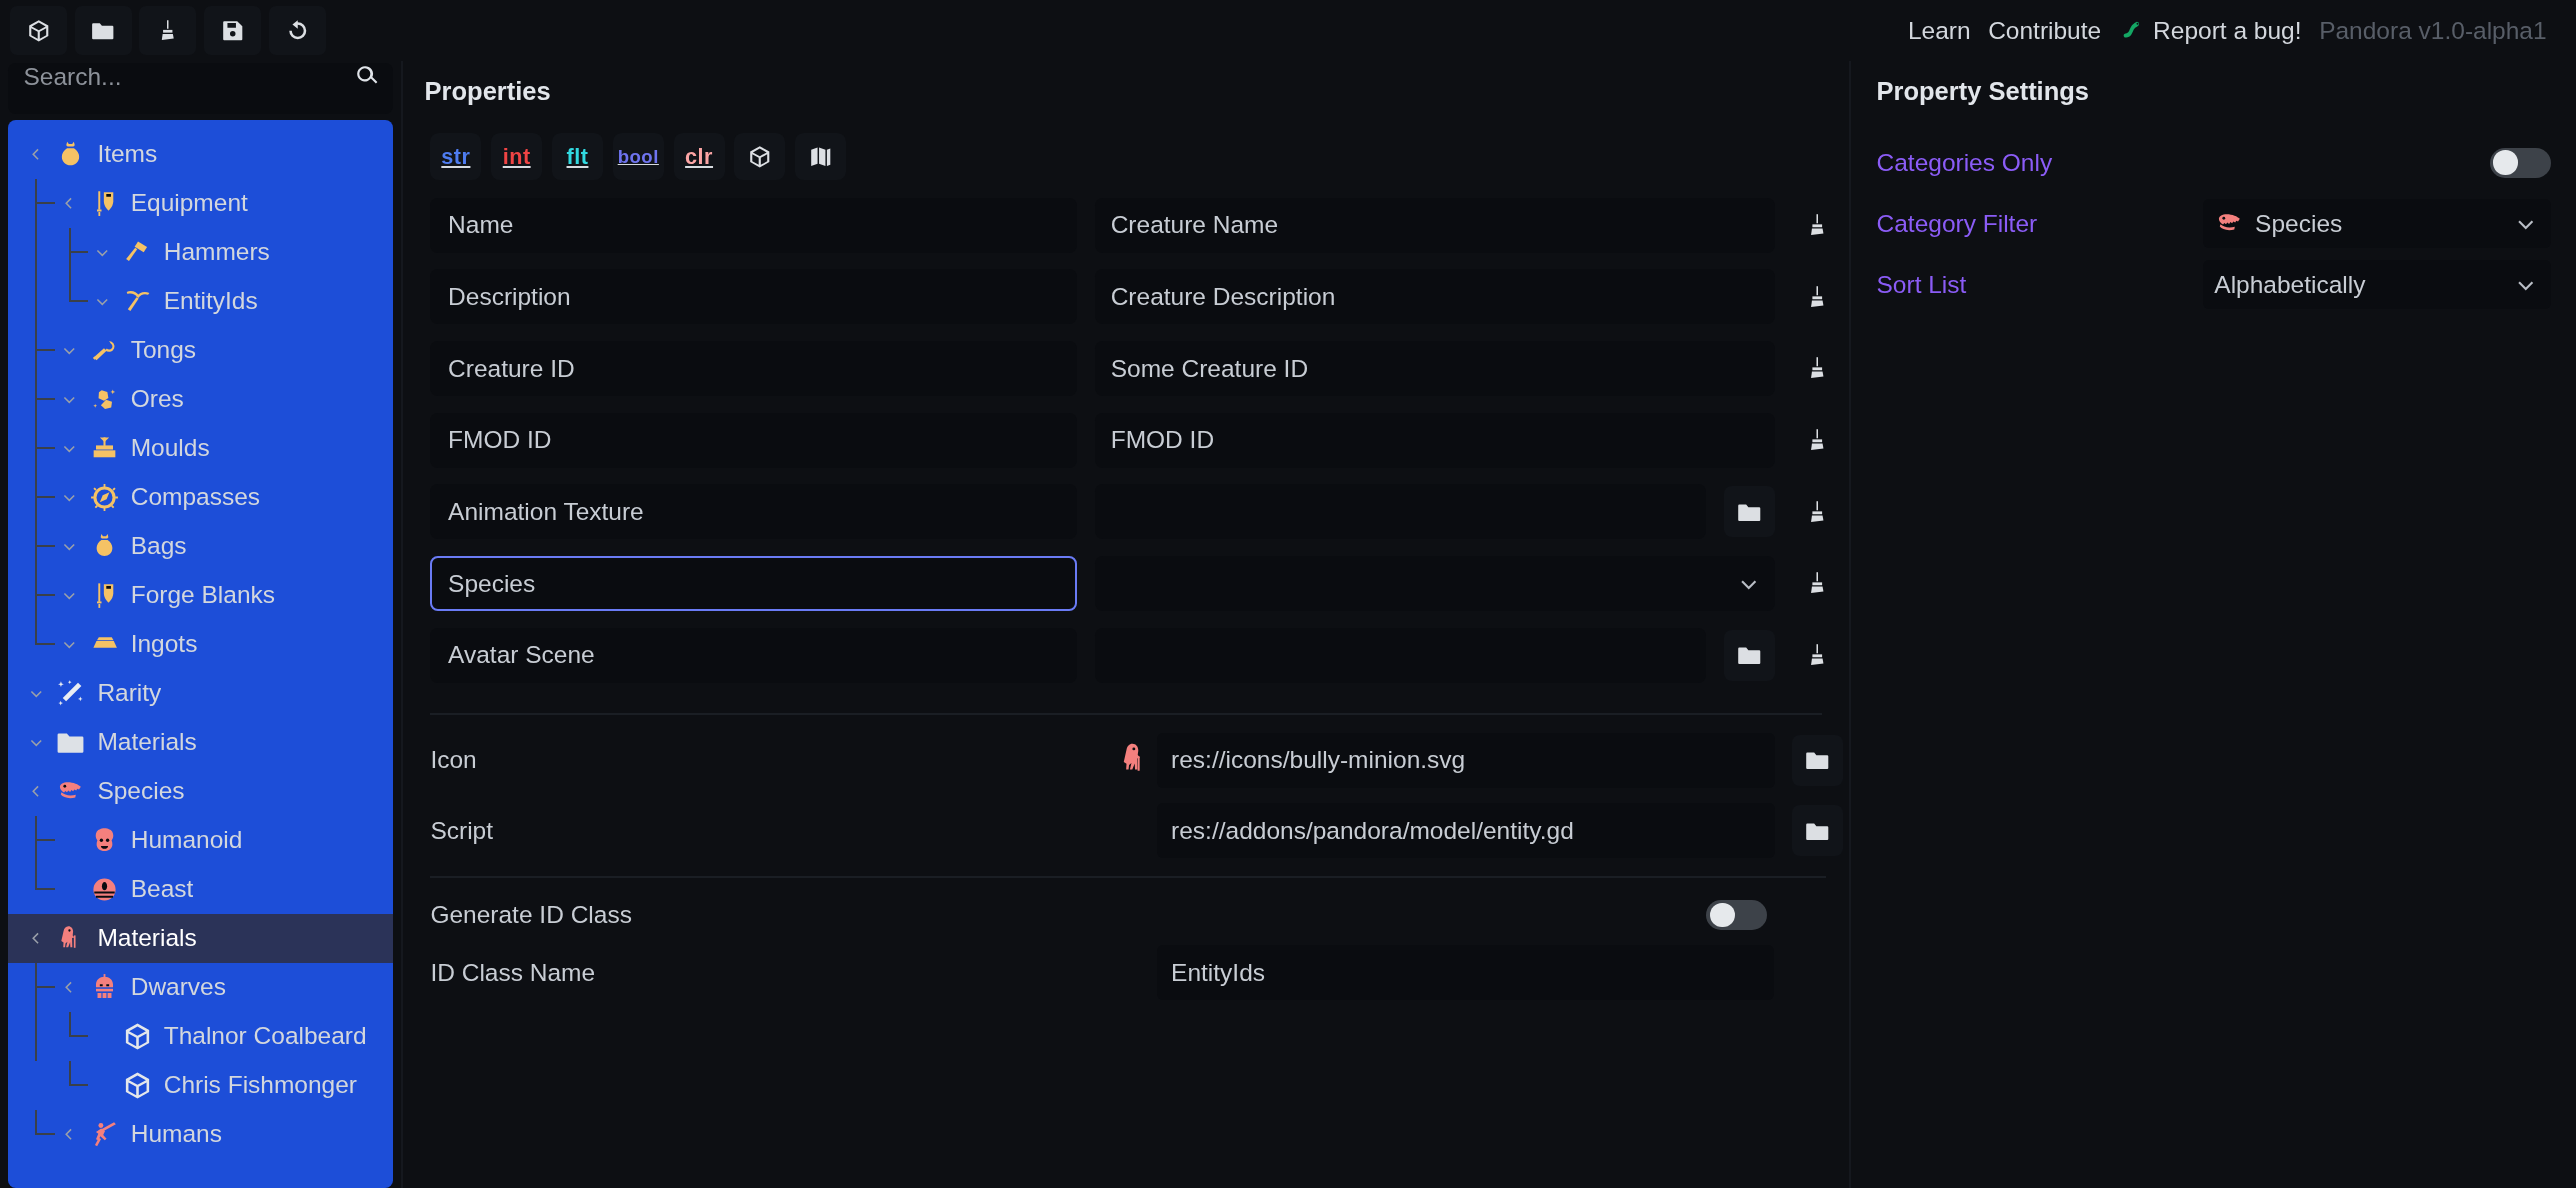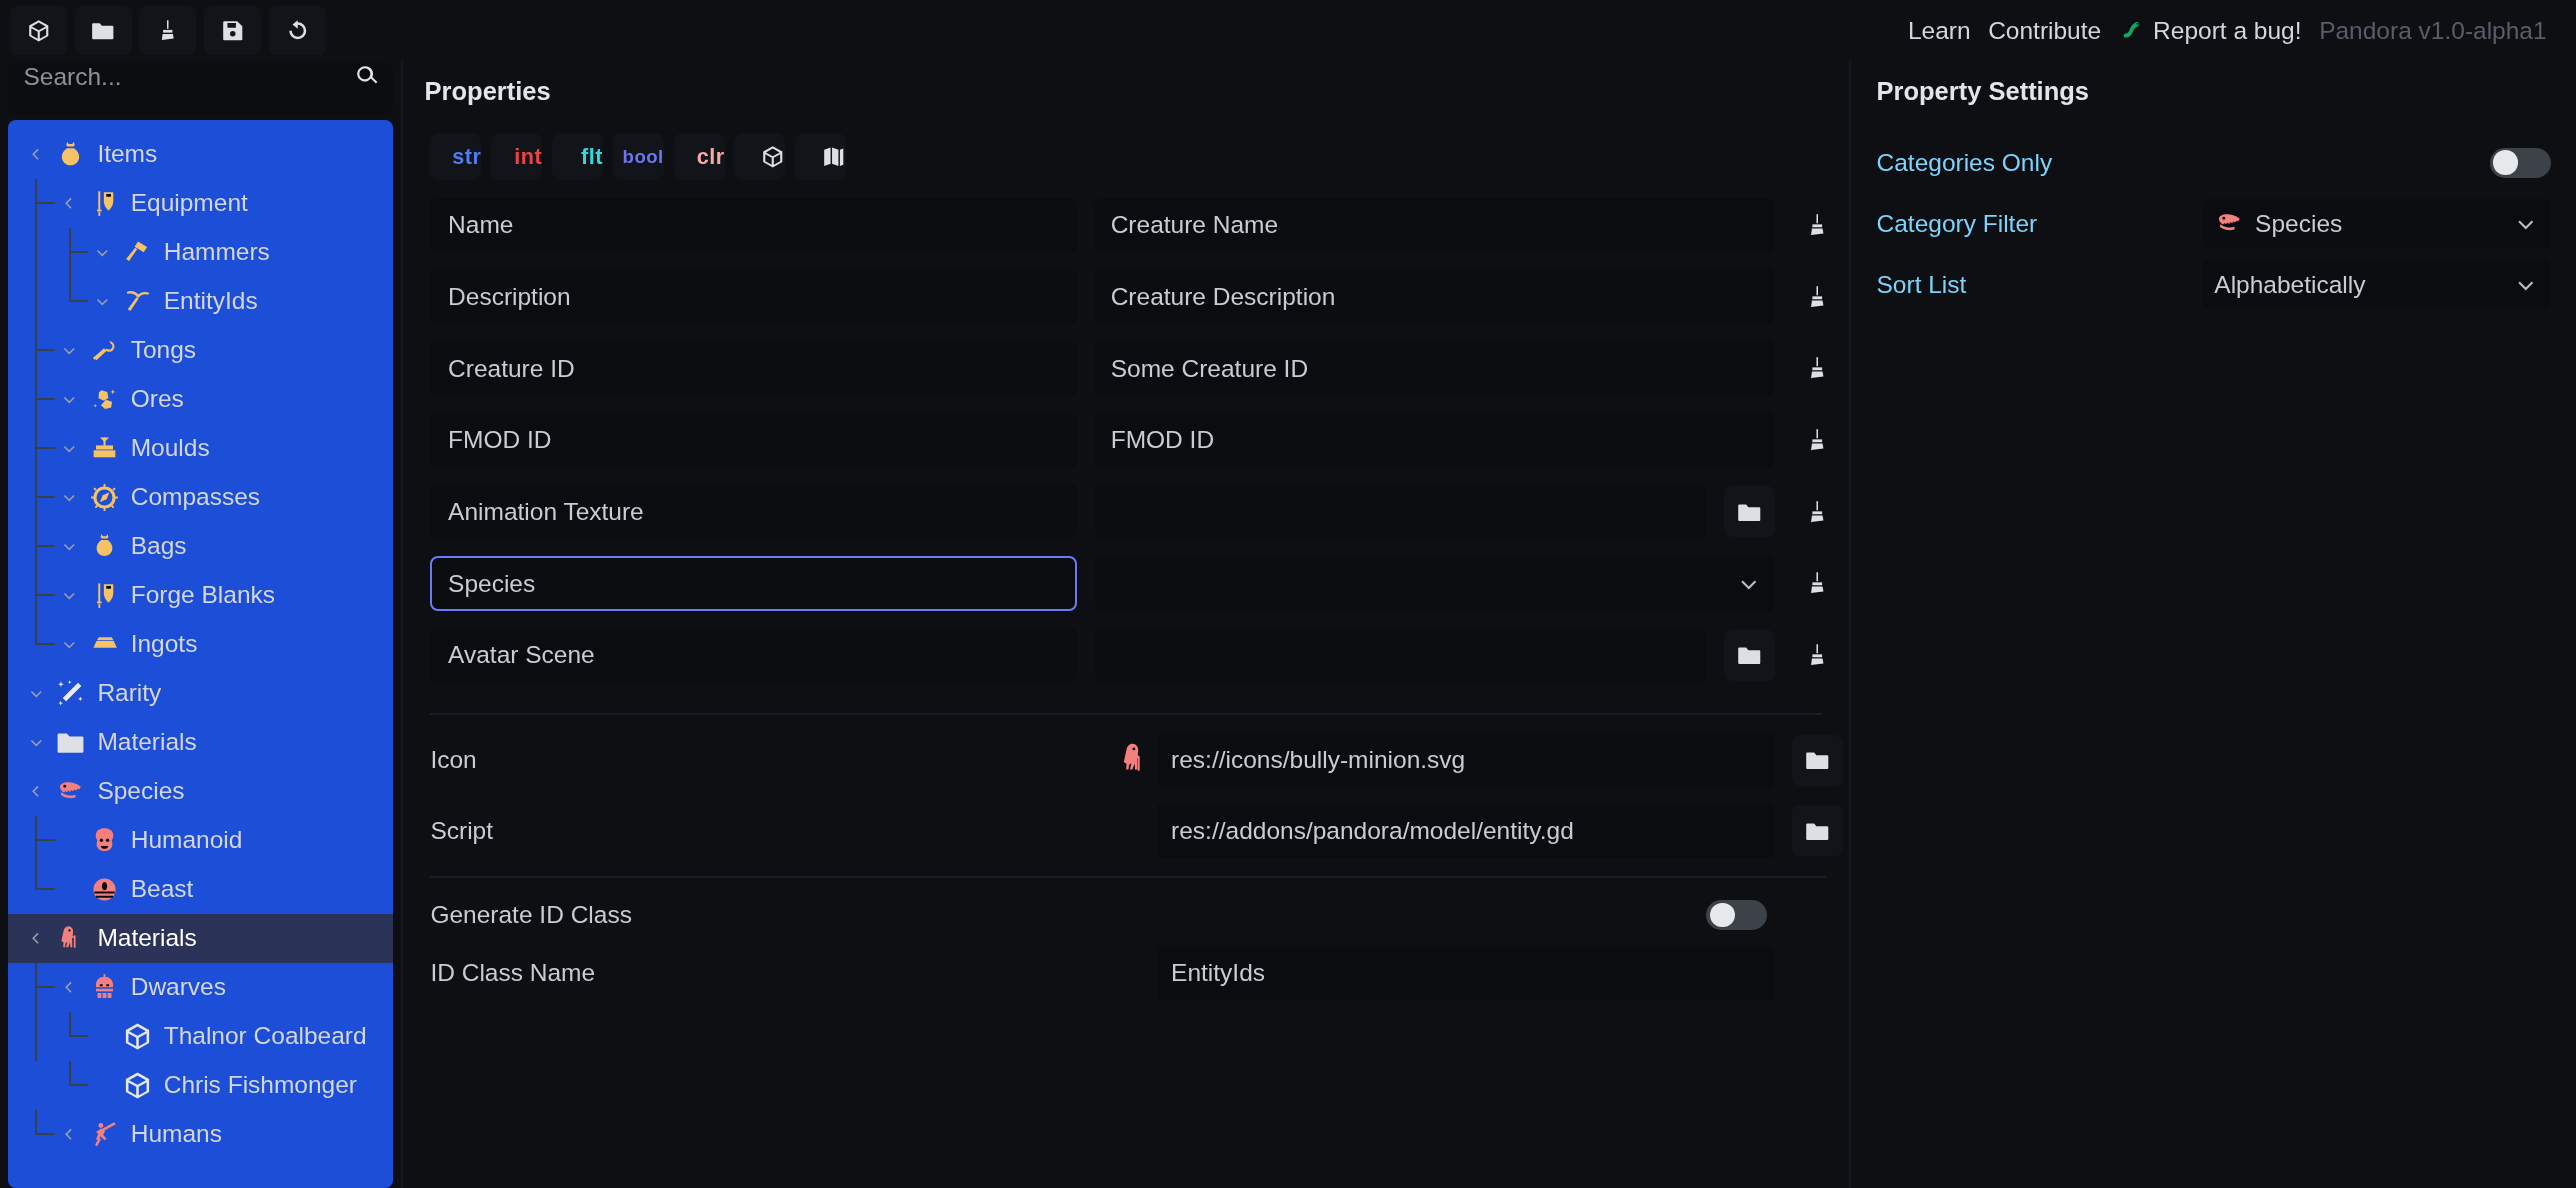--- a/index.html
+++ b/index.html
@@ -97,24 +97,25 @@
     border-right: 2px solid #15181e;
   }
   .panel-title {
     font-size: 25.5px; font-weight: bold; color: #e2e6eb;
     padding: 15.7px 0 13.7px 21.6px;
   }
   .type-filters { display: flex; gap: 9.8px; padding: 13.7px 0 17.6px 27.4px; }
   .tf-btn {
     width: 51px; height: 47px; border-radius: 8.8px;
     background: #111419;
-    display: flex; align-items: center; justify-content: flex-end;
+    display: flex; align-items: center; justify-content: center;
     cursor: pointer;
     font-size: 21.6px; font-weight: bold;
     letter-spacing: 0.5px;
+    text-decoration: underline;
   }
   .tf-btn svg { width: 25.5px; height: 25.5px; fill: #dde0e4; }
 
   .prop-list { padding: 0 5.9px 0 27.4px; }
   .prop-row { display: flex; align-items: center; gap: 17.6px; margin-bottom: 16.7px; }
   .prop-name {
     flex: 0 0 647px; height: 55px;
     background: #0a0c10; border-radius: 7.8px;
     display: flex; align-items: center; padding: 0 15.7px;
     font-size: 24.5px; color: #c8cdd4;
@@ -165,21 +166,21 @@
   .tail-right { margin-left: auto; display: flex; align-items: center; }
 
   
   .right {
     width: 725px; flex: 0 0 725px;
     background: #0d0f13;
     padding: 15.7px 25.5px 0 25.5px;
   }
   .right-title { font-size: 25.5px; font-weight: bold; color: #e2e6eb; padding: 0 0 27.4px 0; }
   .right-row { display: flex; align-items: center; height: 59px; margin-bottom: 2px; }
-  .right-label { font-size: 24.5px; color: #7dd3fc; flex: 0 0 auto; }
+  .right-label { font-size: 24.5px; color: #8b5cf6; flex: 0 0 auto; }
   .right-ctrl { margin-left: auto; display: flex; align-items: center; }
   .select {
     width: 348px; height: 49px; background: #0a0c10; border-radius: 5.9px;
     display: flex; align-items: center; padding: 0 11.8px; gap: 9.8px;
     font-size: 24.5px; color: #c8cdd4; cursor: pointer;
   }
   .select .sel-label { flex: 1 1 auto; overflow: hidden; text-overflow: ellipsis; white-space: nowrap; }
   .select svg.chev { width: 25.5px; height: 25.5px; fill: #b9bec6; flex: 0 0 25.5px; }
   .sel-icon { width: 31px; height: 31px; flex: 0 0 31px; }
 </style>

